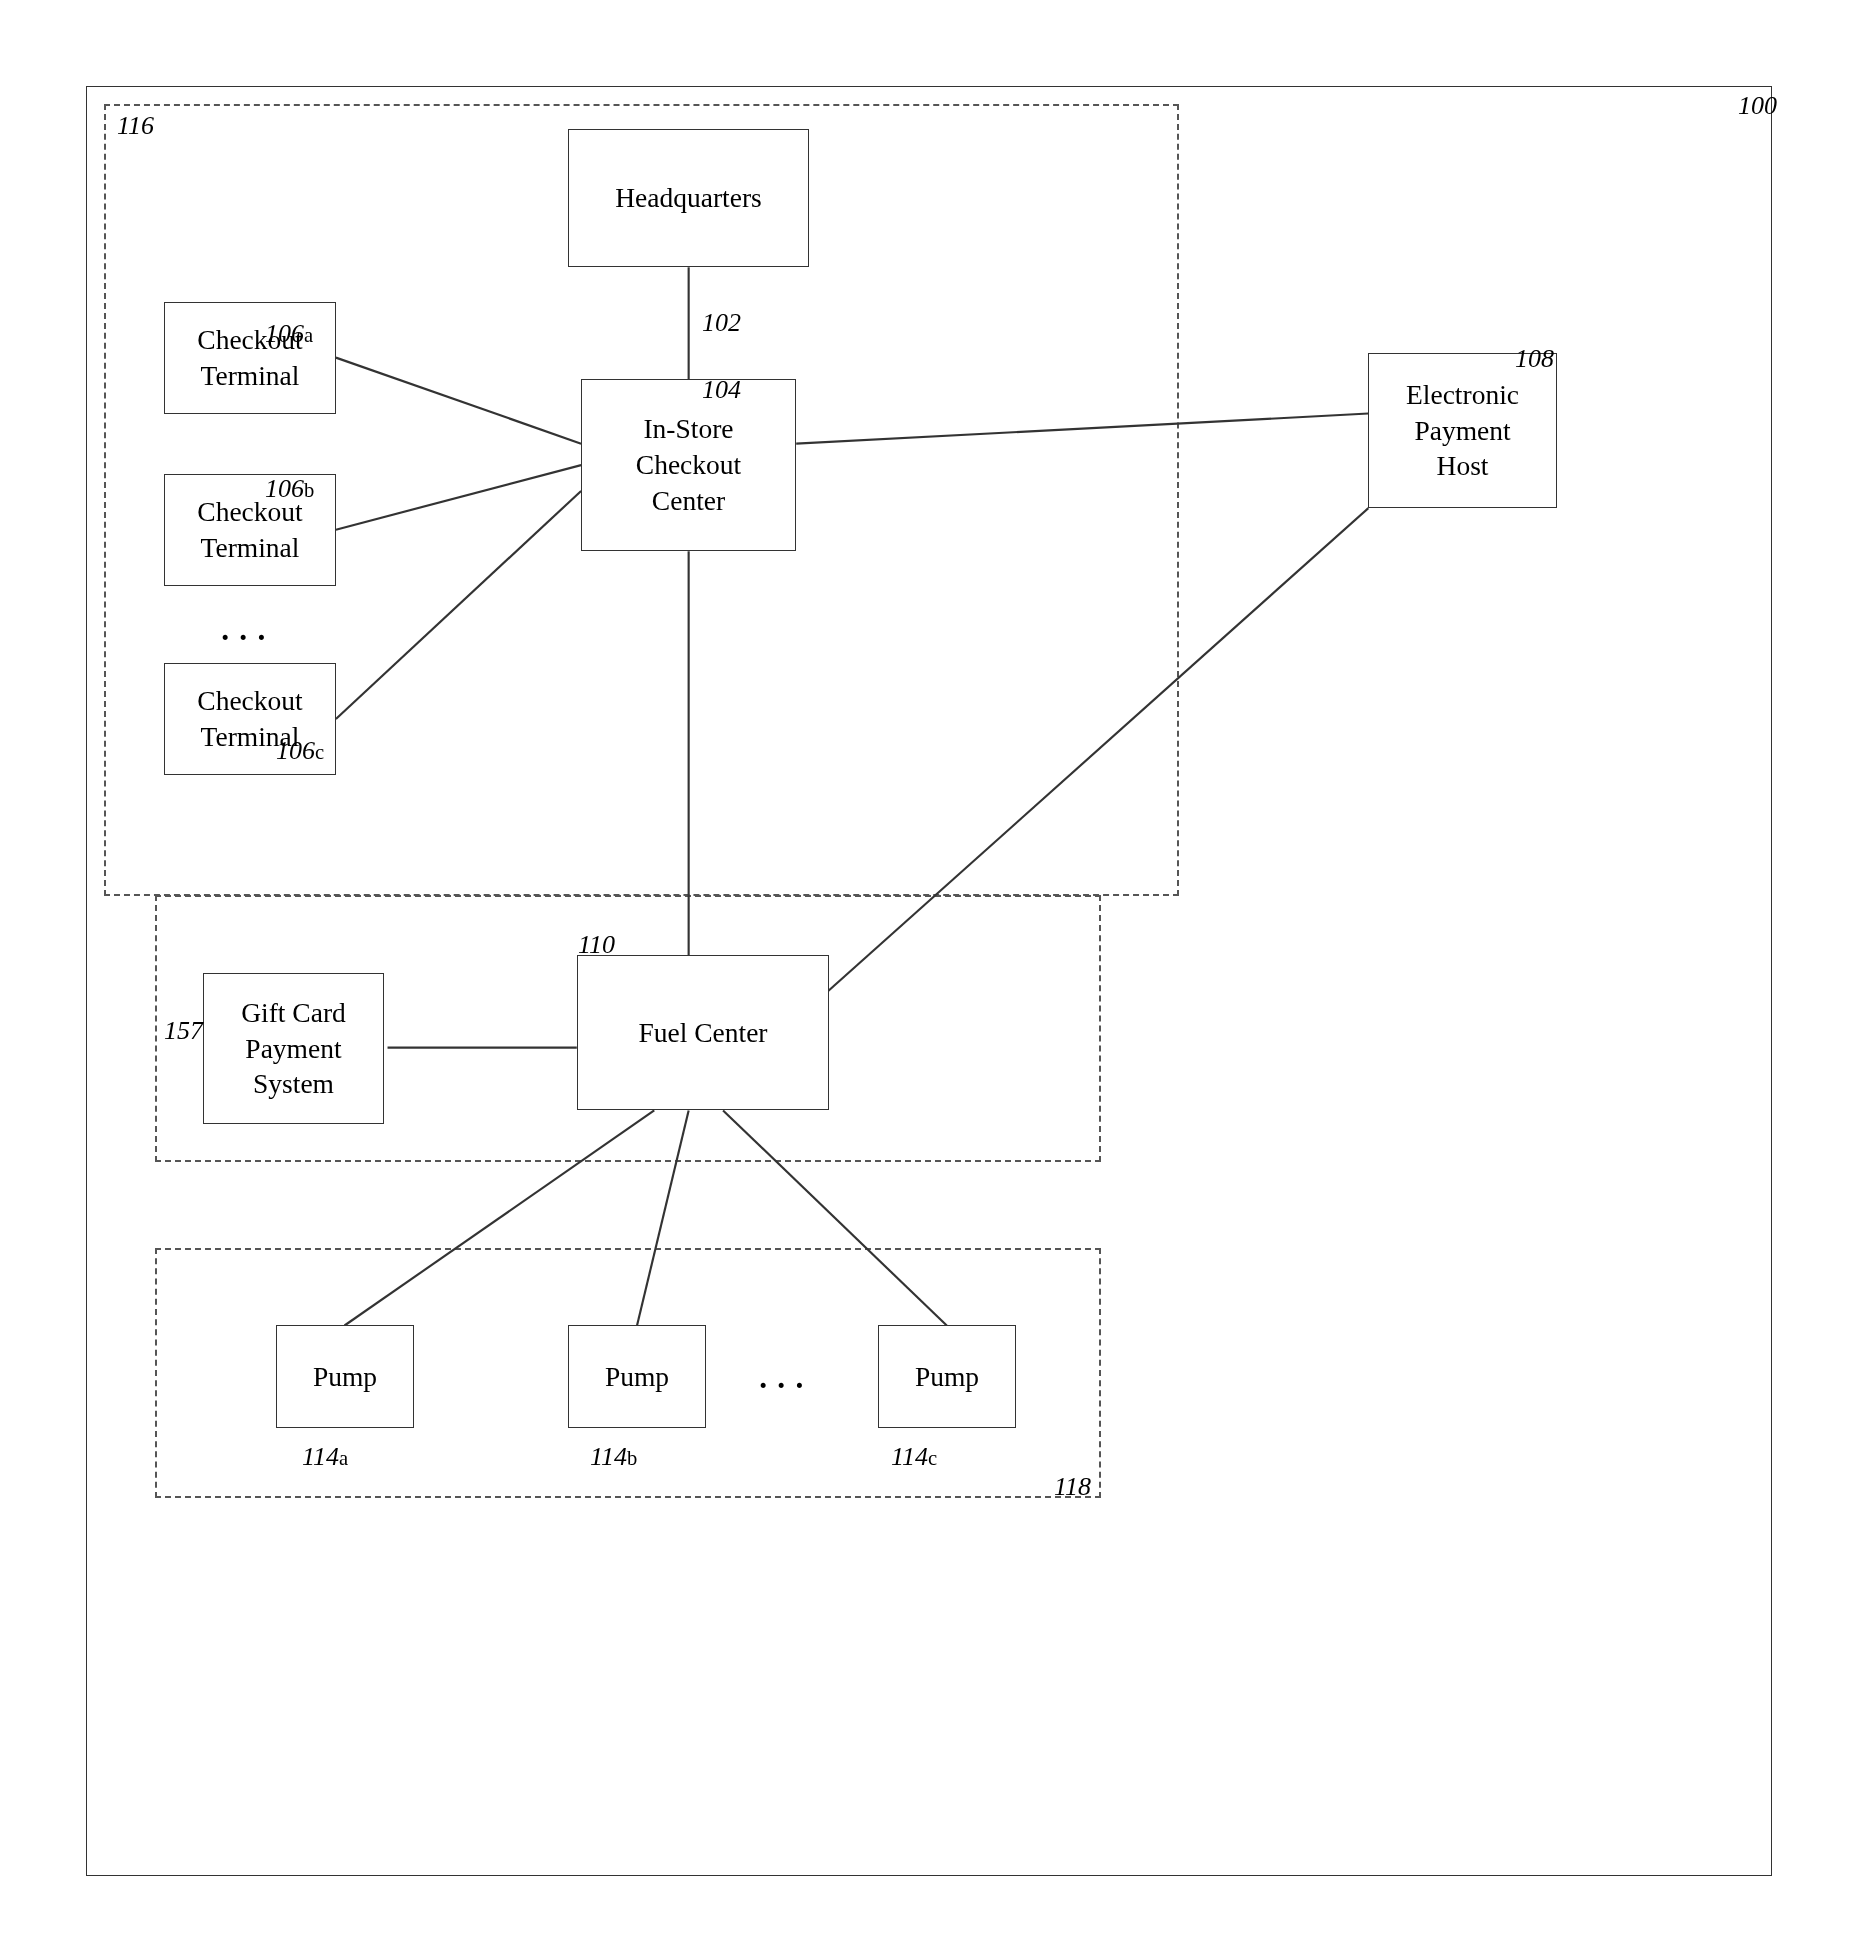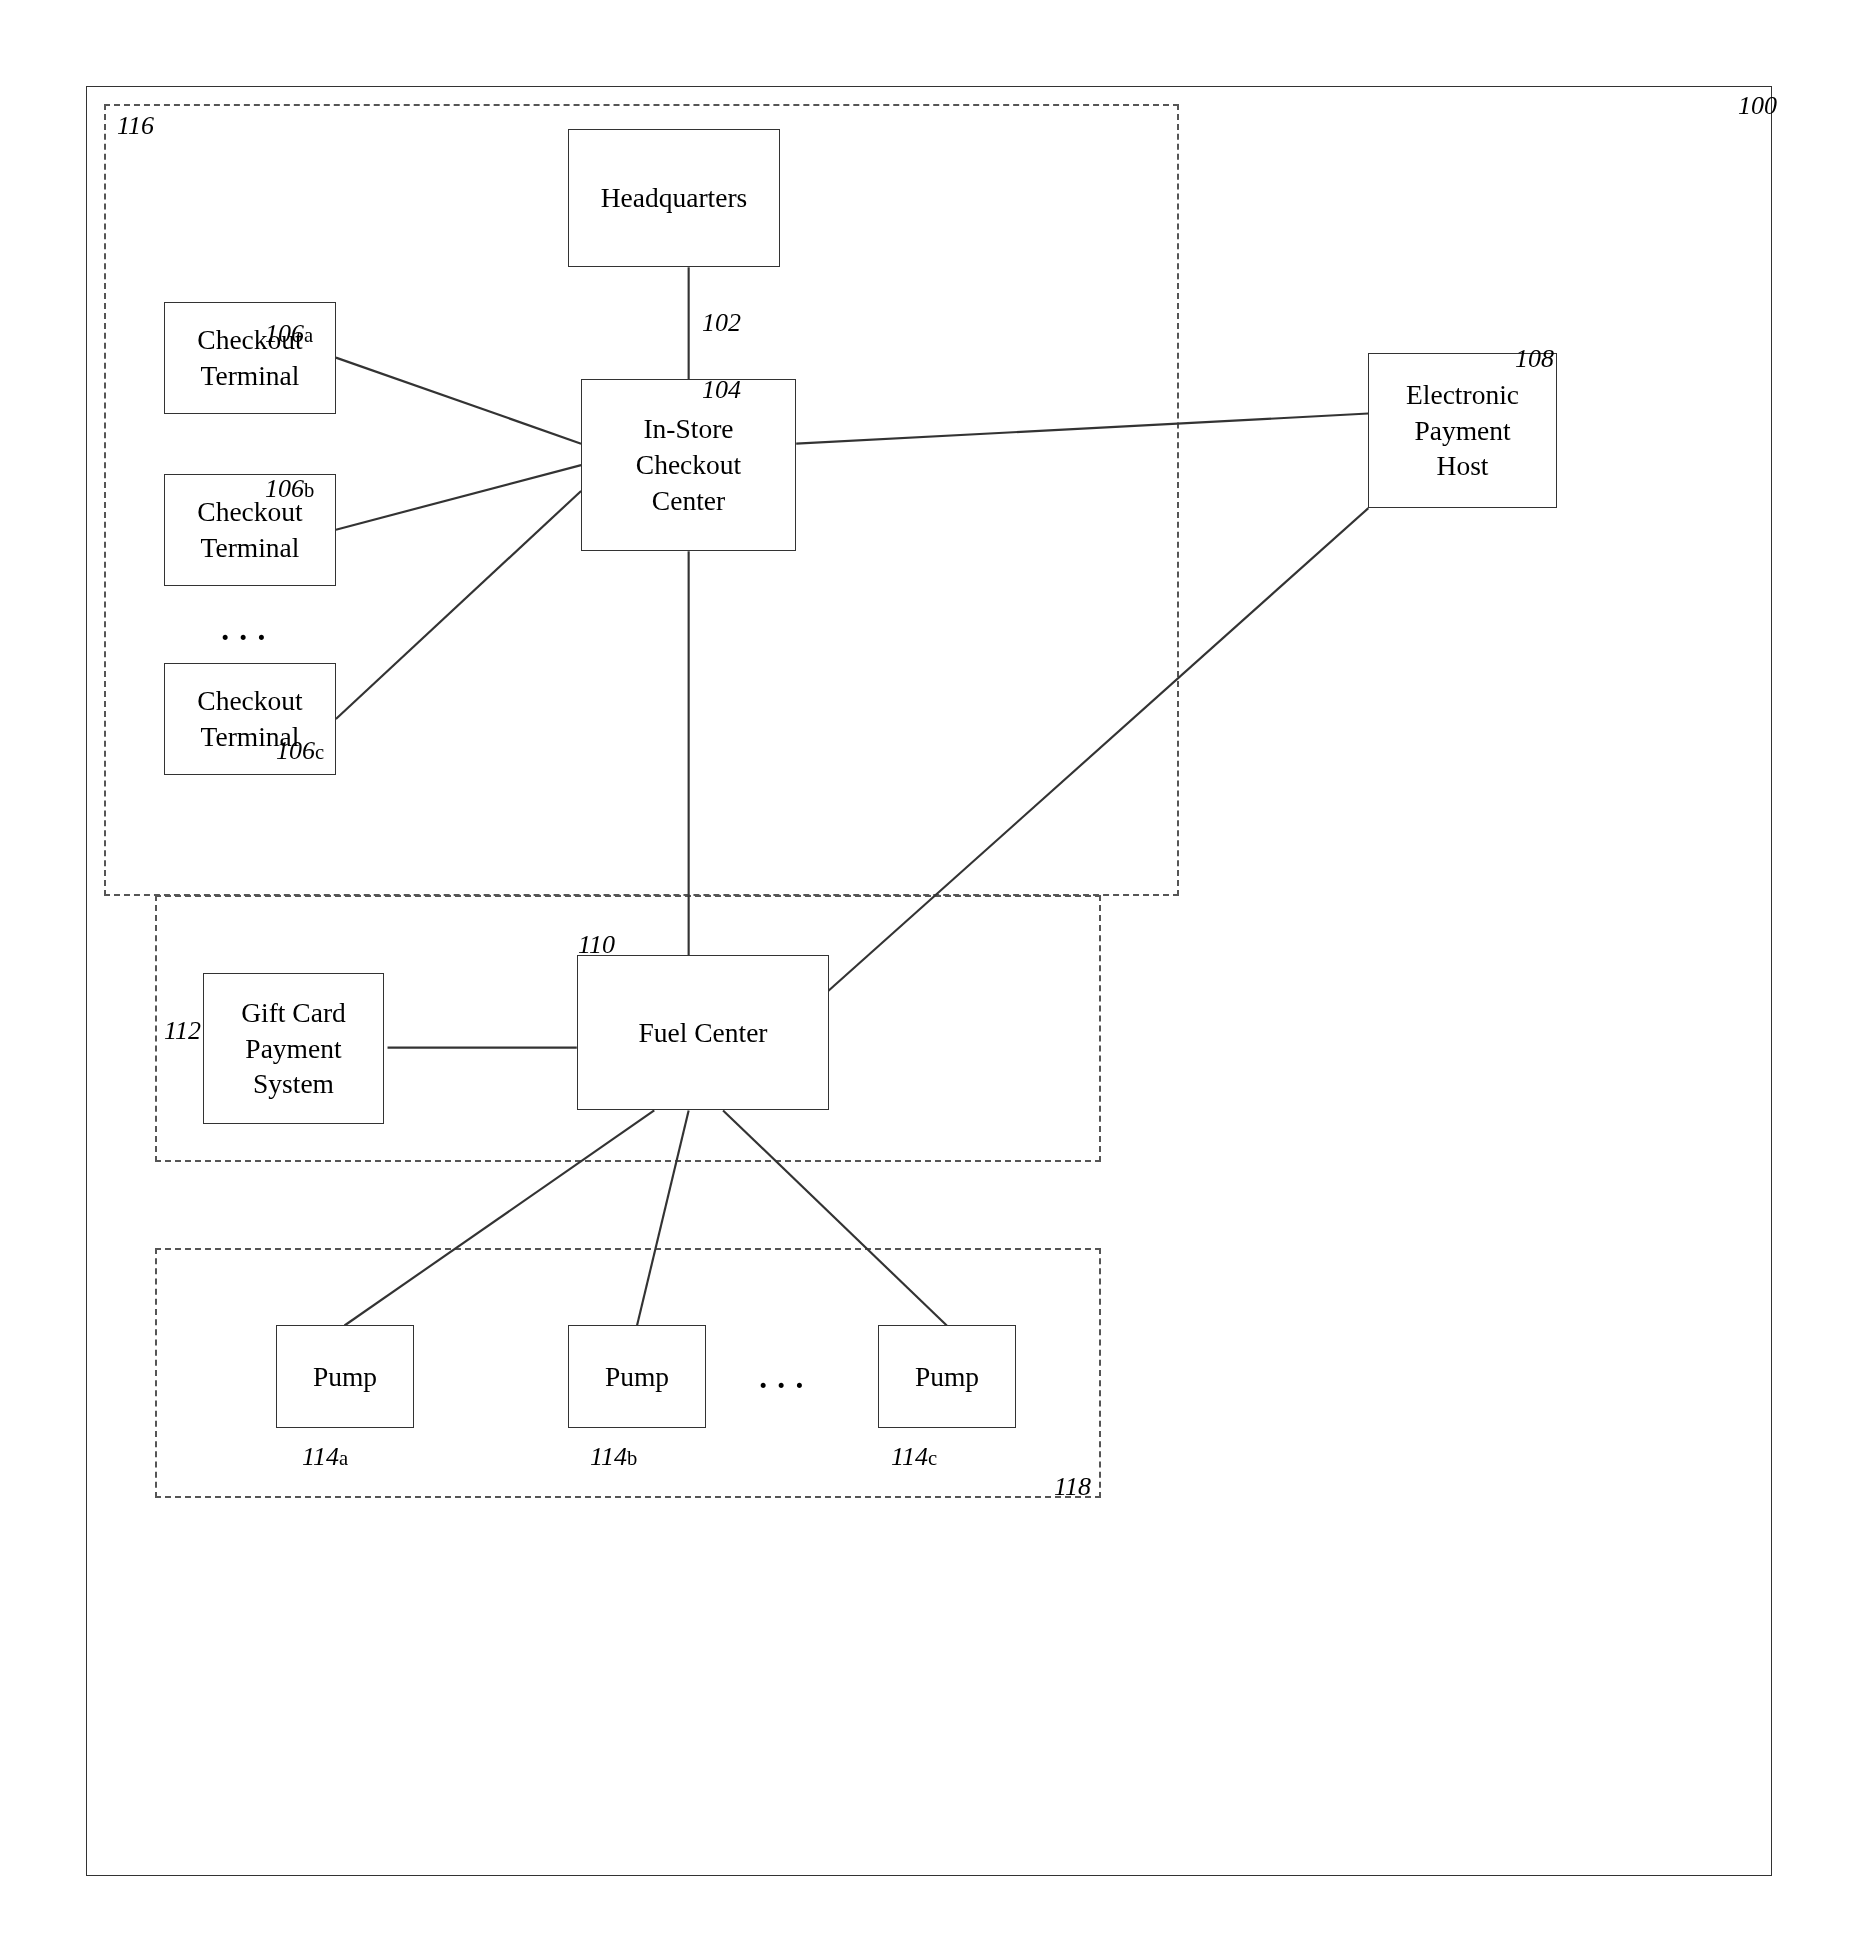--- a/index.html
+++ b/index.html
@@ -64,21 +64,21 @@
       display: flex;
       align-items: center;
       justify-content: center;
       text-align: center;
       font-size: 27.5px;
       line-height: 1.3;
     }
 
     
     .hq-node {
-      width: 212px;
+      width: 241px;
       height: 138px;
       top: 77px;
       left: 516px;
     }
 
     
     .instore-node {
       width: 215px;
       height: 172px;
       top: 327px;
@@ -291,19 +291,19 @@
     <span>Pump</span>
   </div>
 
   <span class="label-ref" style="top:267px; left:213px;">106<span style="font-style:normal;font-size:20.6px;">a</span></span>
   <span class="label-ref" style="top:422px; left:213px;">106<span style="font-style:normal;font-size:20.6px;">b</span></span>
   <span class="label-ref" style="top:684px; left:224px;">106<span style="font-style:normal;font-size:20.6px;">c</span></span>
   <span class="label-ref" style="top:256px; left:650px;">102</span>
   <span class="label-ref" style="top:323px; left:650px;">104</span>
   <span class="label-ref" style="top:292px; left:1463px;text-align:center;">108</span>
   <span class="label-ref" style="top:878px; left:490px;margin-left:36px;">110</span>
-  <span class="label-ref" style="top:964px; left:112px;">112</span>
+  <span class="label-ref" style="top:964px; left:112px;">157</span>
   <span class="label-ref" style="top:1390px; left:250px;">114<span style="font-style:normal;font-size:20.6px;">a</span></span>
   <span class="label-ref" style="top:1390px; left:538px;">114<span style="font-style:normal;font-size:20.6px;">b</span></span>
   <span class="label-ref" style="top:1390px; left:839px;">114<span style="font-style:normal;font-size:20.6px;">c</span></span>
 
 </div>
 
 
 </body></html>

